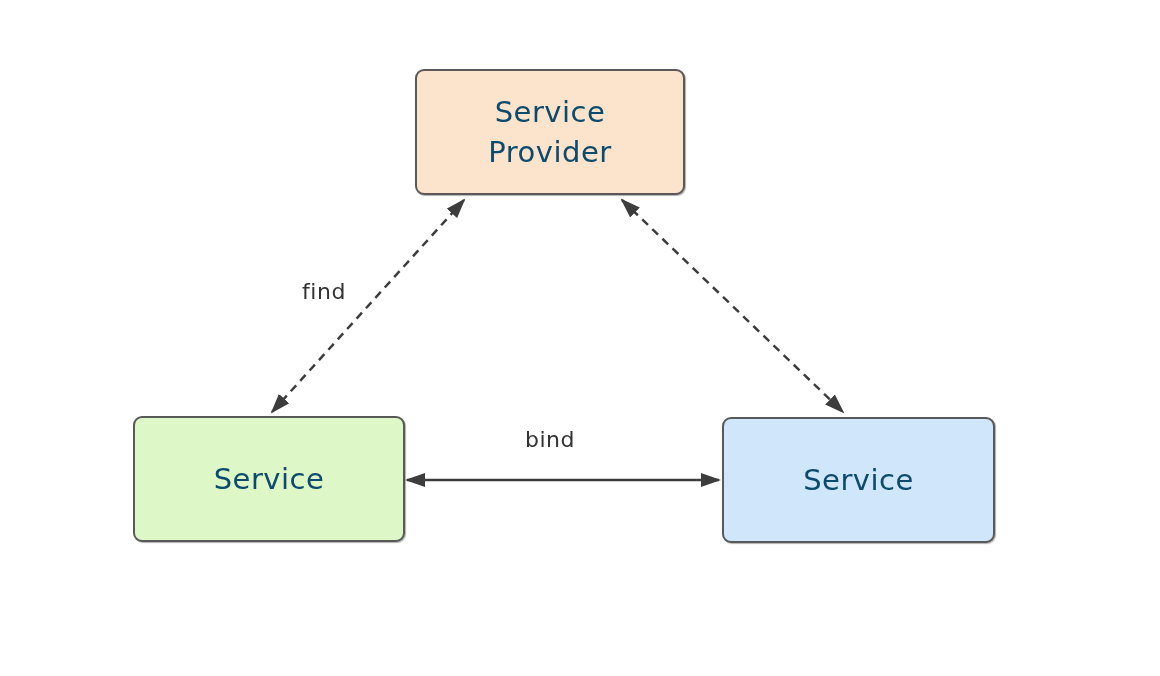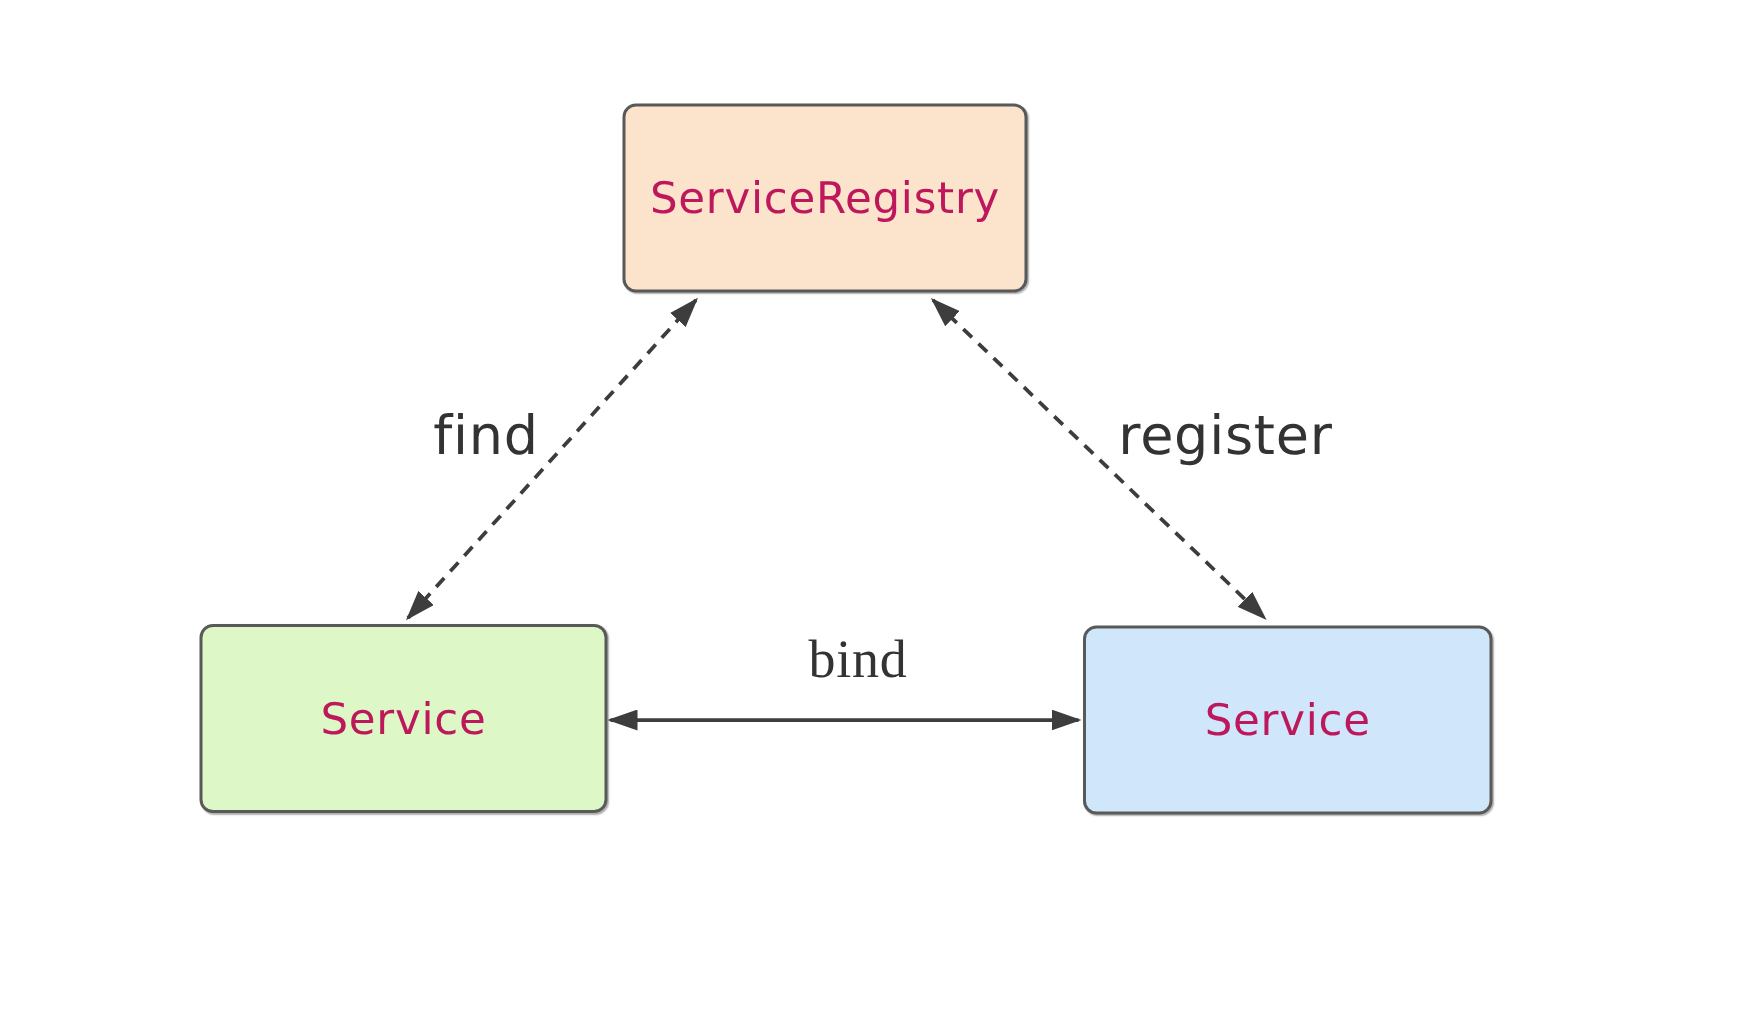--- a/index.html
+++ b/index.html
@@ -23,71 +23,70 @@
     height: 676px;
     pointer-events: none;
   }
   .node {
     position: absolute;
     box-sizing: border-box;
     border: 2px solid #595959;
     border-radius: 9px;
     box-shadow: 1px 1px 1px rgba(80,80,80,0.45);
     display: flex;
-    flex-direction: row;
+    flex-direction: column;
     align-items: center;
     justify-content: center;
     text-align: center;
-    color: #be185d;
+    color: #0c4a6e;
     font-size: 29px;
     line-height: 1.38;
     letter-spacing: 0.5px;
   }
   .node-registry  { left: 415px; top: 69px;  width: 270px; height: 126px; background: #fce3cb; }
   .node-requestor { left: 133px; top: 416px; width: 272px; height: 126px; background: #ddf8c6; }
   .node-provider  { left: 722px; top: 417px; width: 273px; height: 126px; background: #cfe6fb; }
   .edge-label {
     position: absolute;
     transform: translate(-50%, -50%);
     color: #333333;
-    font-size: 36px;
+    font-size: 22px;
     letter-spacing: 0.5px;
     white-space: nowrap;
     background: transparent;
   }
   .label-find     { left: 324px; top: 291px; }
   .label-register { left: 817px; top: 291px; }
-  .label-bind     { left: 572px; top: 439px; font-family: Liberation Serif, serif; }
+  .label-bind     { left: 550px; top: 439px; }
 </style>
 </head>
 <body>
 
 <div class="canvas">
 
   <svg class="arrow-layer" viewBox="0 0 1160 676" xmlns="http://www.w3.org/2000/svg">
     <defs>
       <marker id="arrowhead" viewBox="0 0 20 14" markerWidth="20" markerHeight="14" refX="18" refY="7" orient="auto-start-reverse" markerUnits="userSpaceOnUse">
         <path d="M0,0 L20,7 L0,14 z" fill="#3d3d3d"></path>
       </marker>
     </defs>
     <line x1="272" y1="412" x2="464" y2="200" stroke="#3d3d3d" stroke-width="2.5" stroke-dasharray="8 6" marker-start="url(#arrowhead)" marker-end="url(#arrowhead)"></line>
     <line x1="622" y1="200" x2="843" y2="412" stroke="#3d3d3d" stroke-width="2.5" stroke-dasharray="8 6" marker-start="url(#arrowhead)" marker-end="url(#arrowhead)"></line>
     <line x1="407" y1="480" x2="719" y2="480" stroke="#3d3d3d" stroke-width="2.5" marker-start="url(#arrowhead)" marker-end="url(#arrowhead)"></line>
   </svg>
 
   <div class="node node-registry" style="background-color: rgb(252, 227, 203);">
     <span>Service</span>
-    <span>Registry</span>
+    <span>Provider</span>
   </div>
 
   <div class="node node-requestor" style="background-color: rgb(221, 248, 198);">
     <span>Service</span>
   </div>
 
   <div class="node node-provider" style="background-color: rgb(207, 230, 251);">
     <span>Service</span>
   </div>
 
   <div class="edge-label label-find">find</div>
-  <div class="edge-label label-register">register</div>
   <div class="edge-label label-bind">bind</div>
 
 </div>
 
 </body></html>

